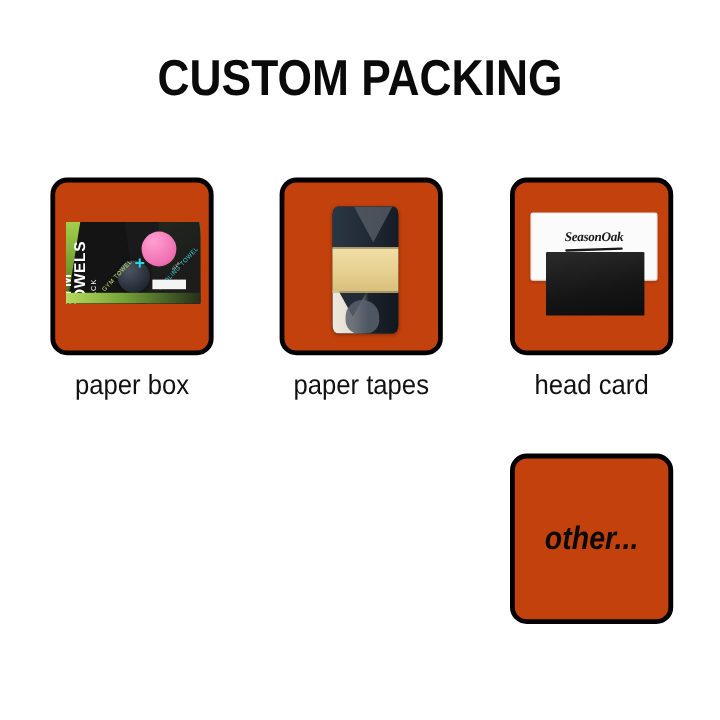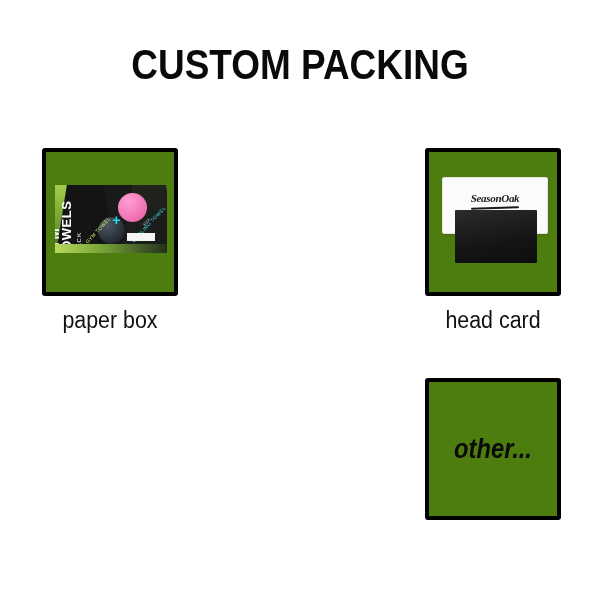--- a/index.html
+++ b/index.html
@@ -57,22 +57,22 @@
   .cell.c2 { left: 383px; }
   .cell.r0 { top: 0px; }
   .cell.r1 { top: 230px; }
 
   .frame {
     position: relative;
     width: 136px;
     height: 148px;
     box-sizing: border-box;
     border: 4px solid #000000;
-    border-radius: 3px;
-    background: #4d7c0f;
+    border-radius: 14px;
+    background: #c2410c;
     overflow: hidden;
     padding-left: 44px;
   }
   .cell.r1 .frame { height: 142px; font-style: italic; }
 
   .caption {
     margin-top: 13px;
     text-align: center;
     font-family: "Liberation Sans Narrow", "Liberation Sans", sans-serif;
     font-size: 23px;
@@ -460,20 +460,33 @@
           <div class="lbl-a">GYM TOWEL</div>
           <div class="lbl-b">COOLING TOWEL</div>
           <div class="lbl-c">size</div>
           <div class="whitebar"></div>
           <div class="bottomfade"></div>
         </div>
       </div>
       <div class="caption">paper box</div>
     </div>
 
+    <div class="cell c1 r0">
+      <div class="frame">
+        <div class="roll">
+          <div class="top"></div>
+          <div class="wedge"></div>
+          <div class="lower"></div>
+          <div class="lwedge"></div>
+          <div class="lwedge2"></div>
+          <div class="tape"></div>
+        </div>
+      </div>
+      <div class="caption">paper tapes</div>
+    </div>
 
     <div class="cell c2 r0">
       <div class="frame">
         <div class="headcard">
           <div class="logo">SeasonOak</div>
           <div class="swoosh"></div>
           <div class="hole"></div>
         </div>
         <div class="blackcloth"></div>
       </div>

